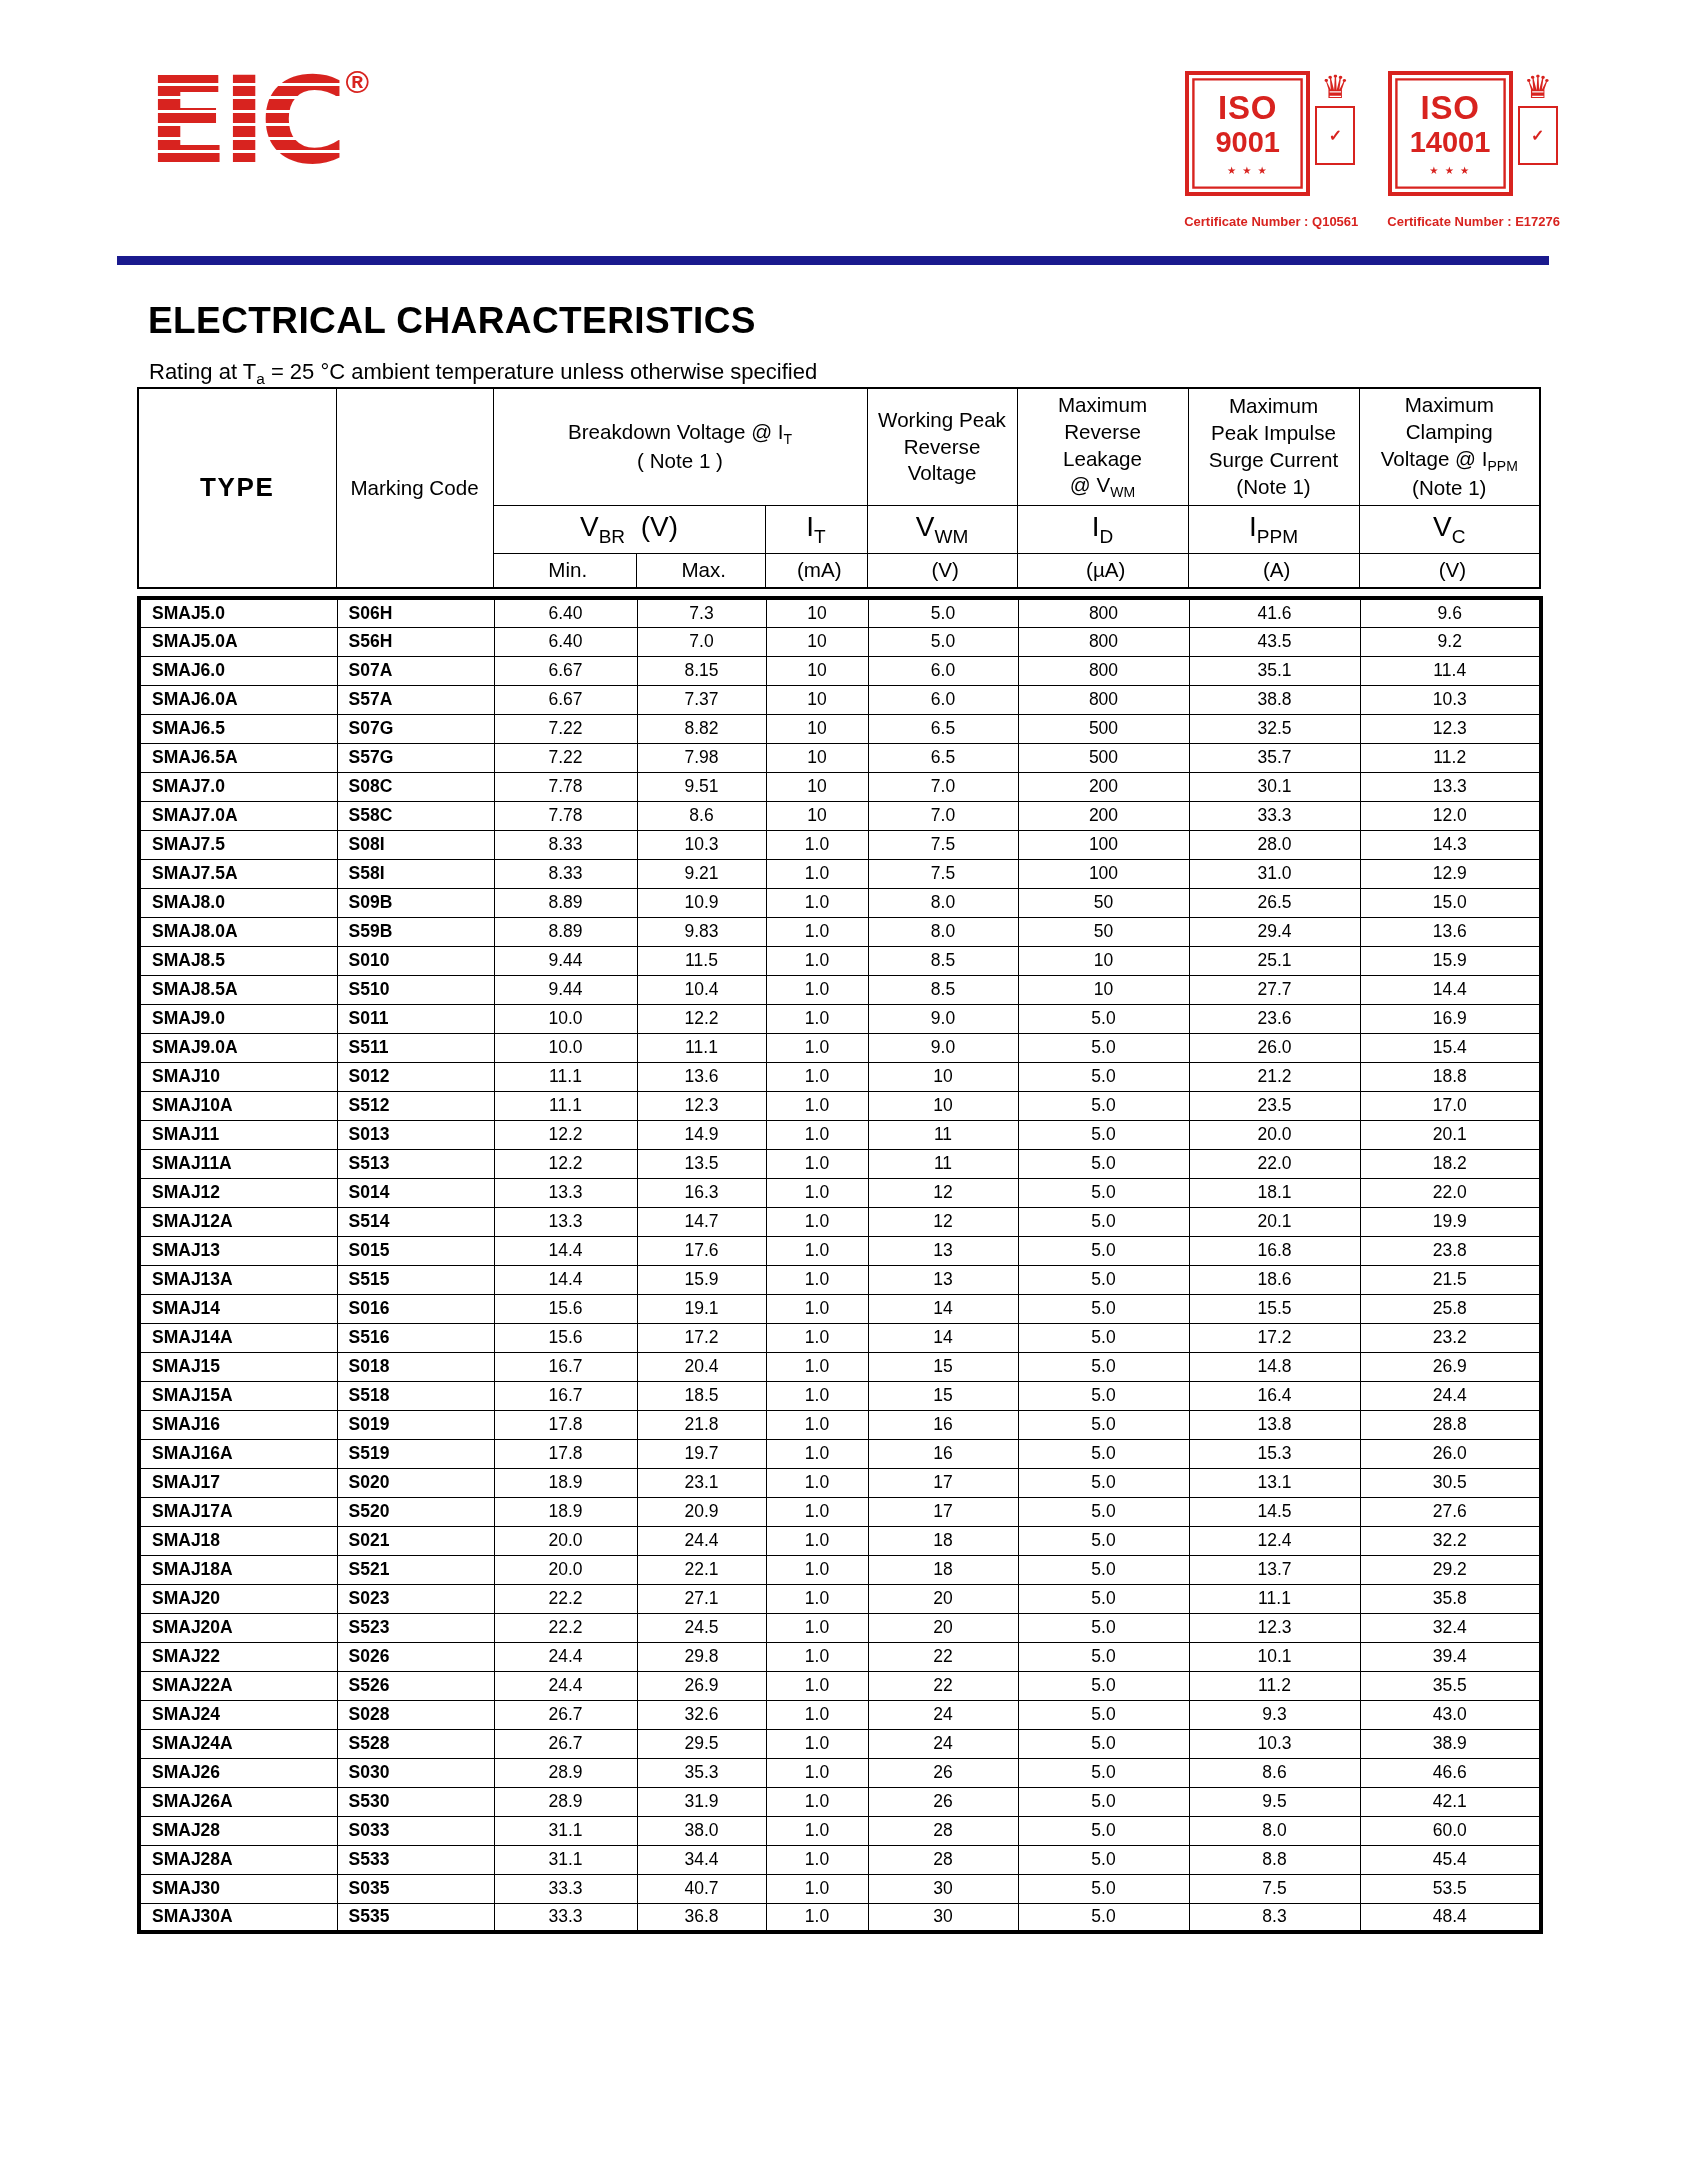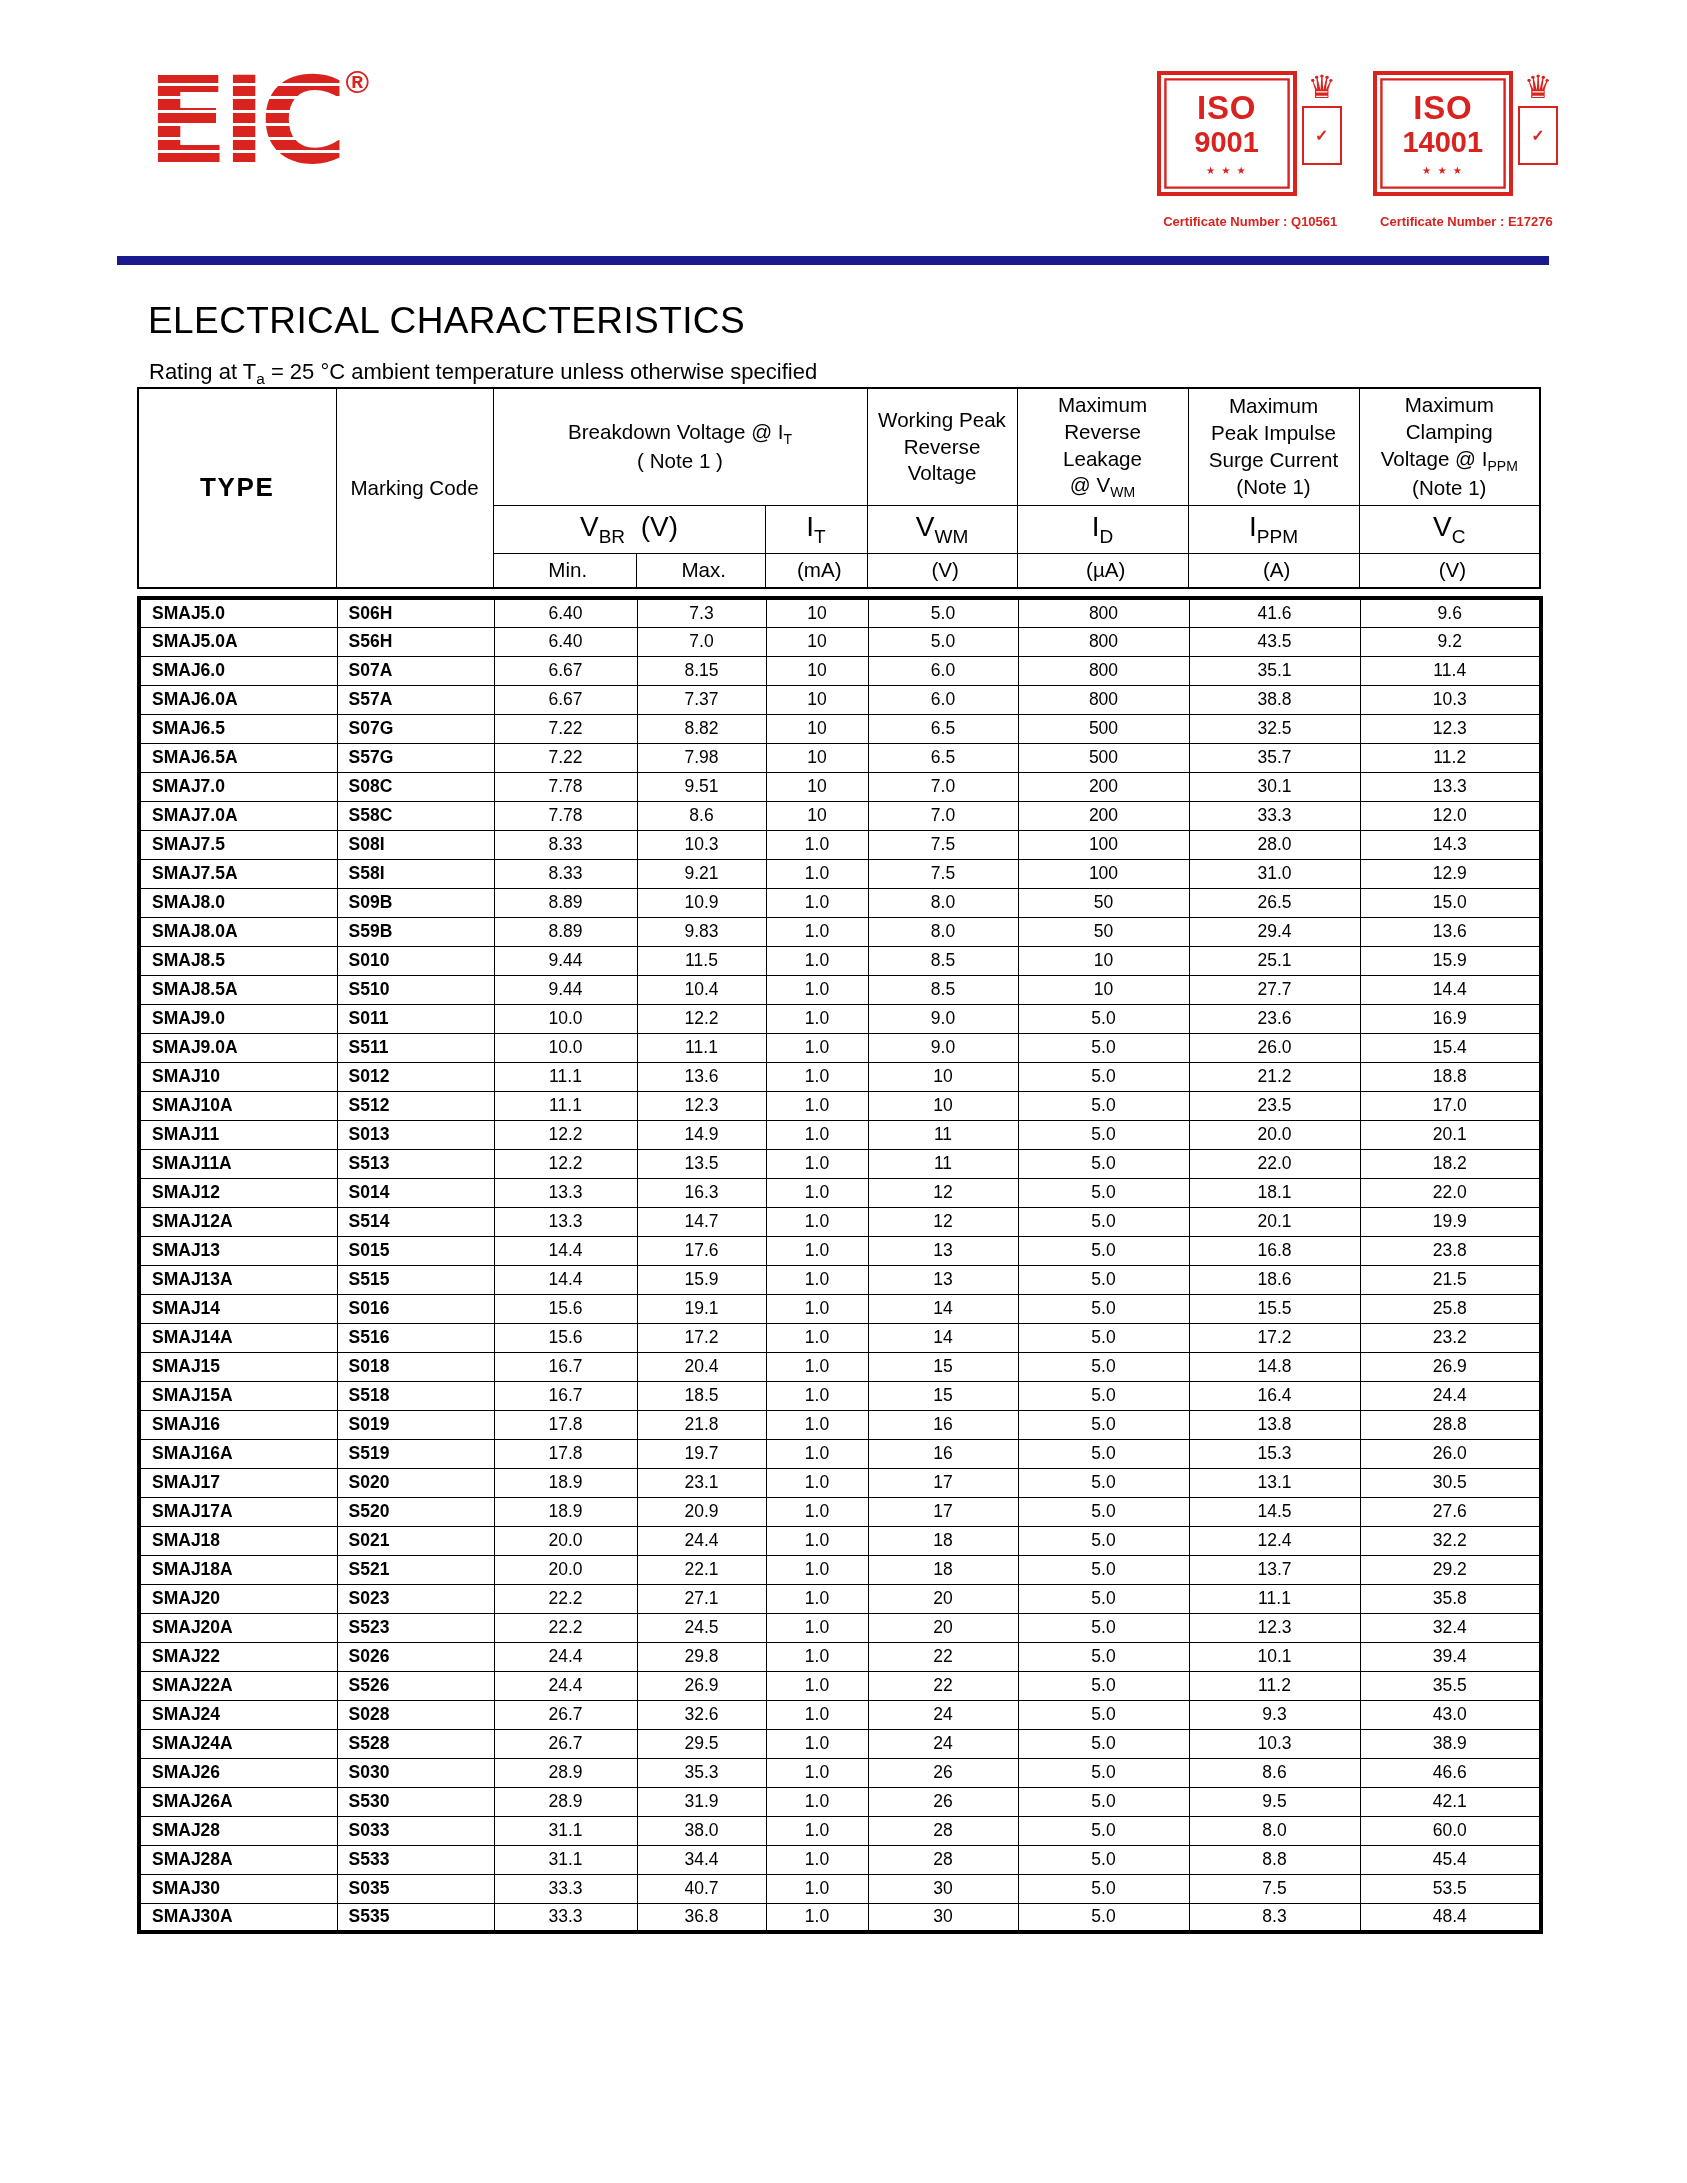--- a/index.html
+++ b/index.html
@@ -36,21 +36,21 @@
     vertical-align:top;
     margin-left:4.8px;
     margin-top:4.8px;
   }
 
   
   .stamps{ position:absolute; right:127px; top:71px; display:flex; gap:29px; }
   .stamp{ display:flex; flex-direction:column; align-items:center; }
   .stamp-row{ display:flex; align-items:flex-start; }
   .stamp-box{
-    width:140px; height:125px;
+    width:125px; height:125px;
     border:4px solid #d8231f;
     box-shadow: inset 0 0 0 3.2px #ffffff, inset 0 0 0 5.6px #d8231f;
     display:flex; flex-direction:column; align-items:center; justify-content:center;
     color:#d8231f; text-align:center;
   }
   .stamp-iso{ font-weight:bold; font-size:33px; line-height:1.05; letter-spacing:0.8px; }
   .stamp-num{ font-weight:bold; font-size:29px; line-height:1.15; }
   .stamp-deco{ font-size:10.3px; letter-spacing:1.6px; margin-top:4.8px; }
   .stamp-side{ width:44px; display:flex; flex-direction:column; align-items:center; margin-left:3.2px; }
   .crown{ color:#d8231f; font-size:32px; line-height:1; }
@@ -59,21 +59,21 @@
     border:2.4px solid #d8231f; color:#d8231f;
     display:flex; flex-direction:column; align-items:center; justify-content:center;
     font-size:16px; font-weight:bold;
   }
   .stamp-caption{ margin-top:18px; color:#d8231f; font-size:13px; font-weight:bold; white-space:nowrap; }
 
   
   .rule{ position:absolute; left:117px; top:256px; width:1432px; height:8.7px; background:#1a1a8e; }
 
   
-  .title{ position:absolute; left:148px; top:300px; font-size:37px; font-weight:normal; letter-spacing:0.4px; }
+  .title{ position:absolute; left:148px; top:300px; font-size:37px; font-weight:bold; letter-spacing:0.4px; }
   .subtitle{ position:absolute; left:149px; top:359px; font-size:22px; }
   .subtitle sub{ font-size:0.7em; }
 
   
   .tables{ position:absolute; left:137px; top:387px; width:1402px; }
   table{ border-collapse:collapse; table-layout:fixed; width:1402px; }
 
   col.c-type{ width:198px; } col.c-mark{ width:157px; }
   col.c-min{ width:143px; }  col.c-max{ width:129px; }
   col.c-it{ width:102px; }   col.c-vwm{ width:150px; }

